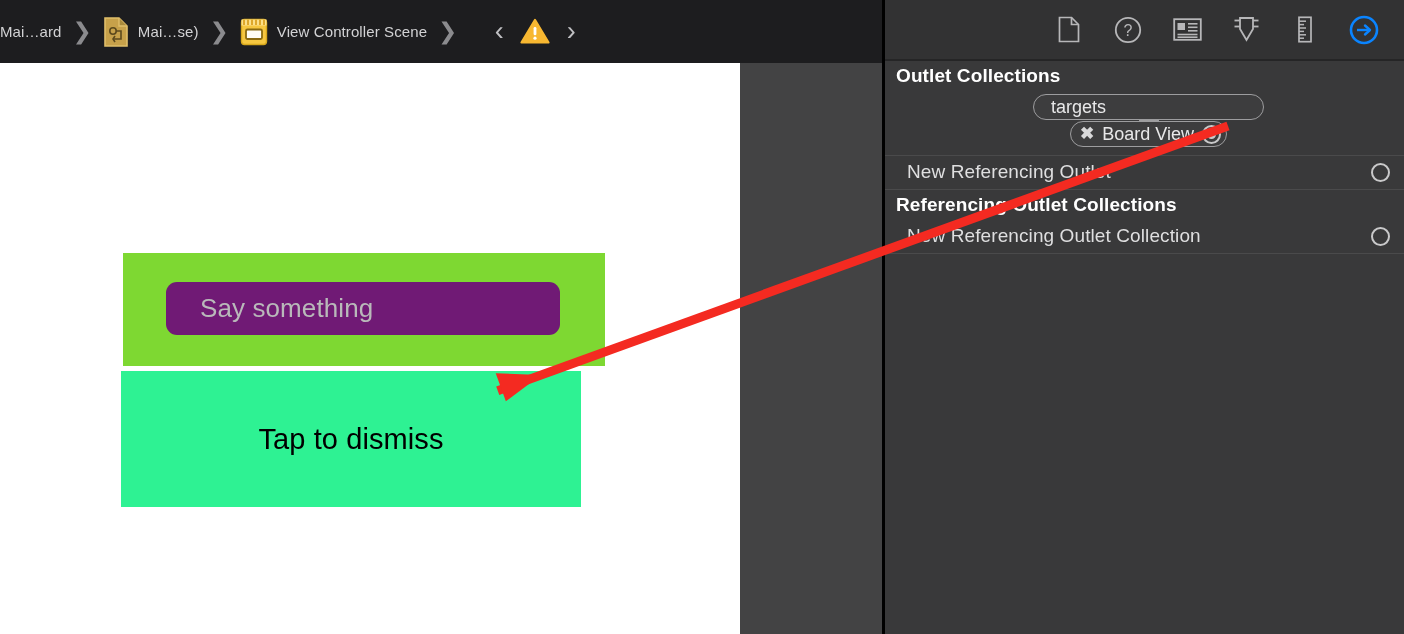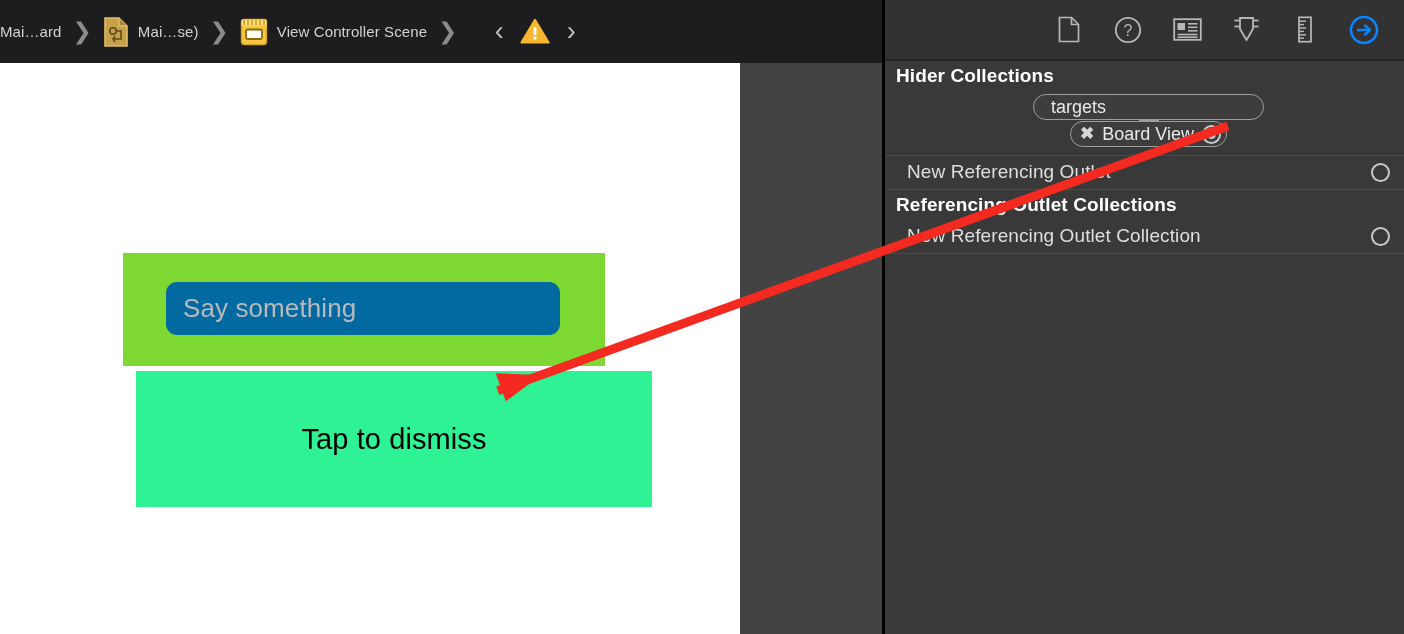--- a/index.html
+++ b/index.html
@@ -104,38 +104,38 @@
     width: 482px;
     height: 113px;
     background: #7ed832;
   }
   .textfield {
     position: absolute;
     left: 166px;
     top: 219px;
     width: 394px;
     height: 53px;
-    background: #0369a1;
+    background: #701a75;
     border-radius: 11px;
     display: flex;
     align-items: center;
     box-sizing: border-box;
-    padding-left: 17px;
+    padding-left: 34px;
   }
   .textfield .ph {
     color: #b9b9ba;
     font-size: 26px;
     font-weight: 400;
     letter-spacing: 0.1px;
   }
   .view-teal {
     position: absolute;
-    left: 136px;
+    left: 121px;
     top: 308px;
-    width: 516px;
+    width: 460px;
     height: 136px;
     background: #2ef293;
     display: flex;
     align-items: center;
     justify-content: center;
   }
   .view-teal .tl {
     color: #000000;
     font-size: 29px;
     font-weight: 400;
@@ -422,21 +422,21 @@
         <svg width="30" height="30" viewBox="0 0 30 30">
           <circle cx="15" cy="15" r="13" fill="none" stroke="#0a84ff" stroke-width="2.6"></circle>
           <line x1="8" y1="15" x2="20.5" y2="15" stroke="#0a84ff" stroke-width="2.4"></line>
           <path d="M16 10.5 L21 15 L16 19.5" fill="none" stroke="#0a84ff" stroke-width="2.4" stroke-linecap="round" stroke-linejoin="round"></path>
         </svg>
       </div>
     </div>
 
     <div class="insp-body">
 
-      <div class="sec-head">Hider Collections</div>
+      <div class="sec-head">Outlet Collections</div>
       <div class="conn-row">
         <div class="pill pill-left">
           <span>targets</span>
         </div>
         <div class="pill-link"></div>
         <div class="pill pill-right">
           <span class="x-icon">✖</span>
           <span class="ptext">Board View</span>
           <span class="well-filled"></span>
         </div>

